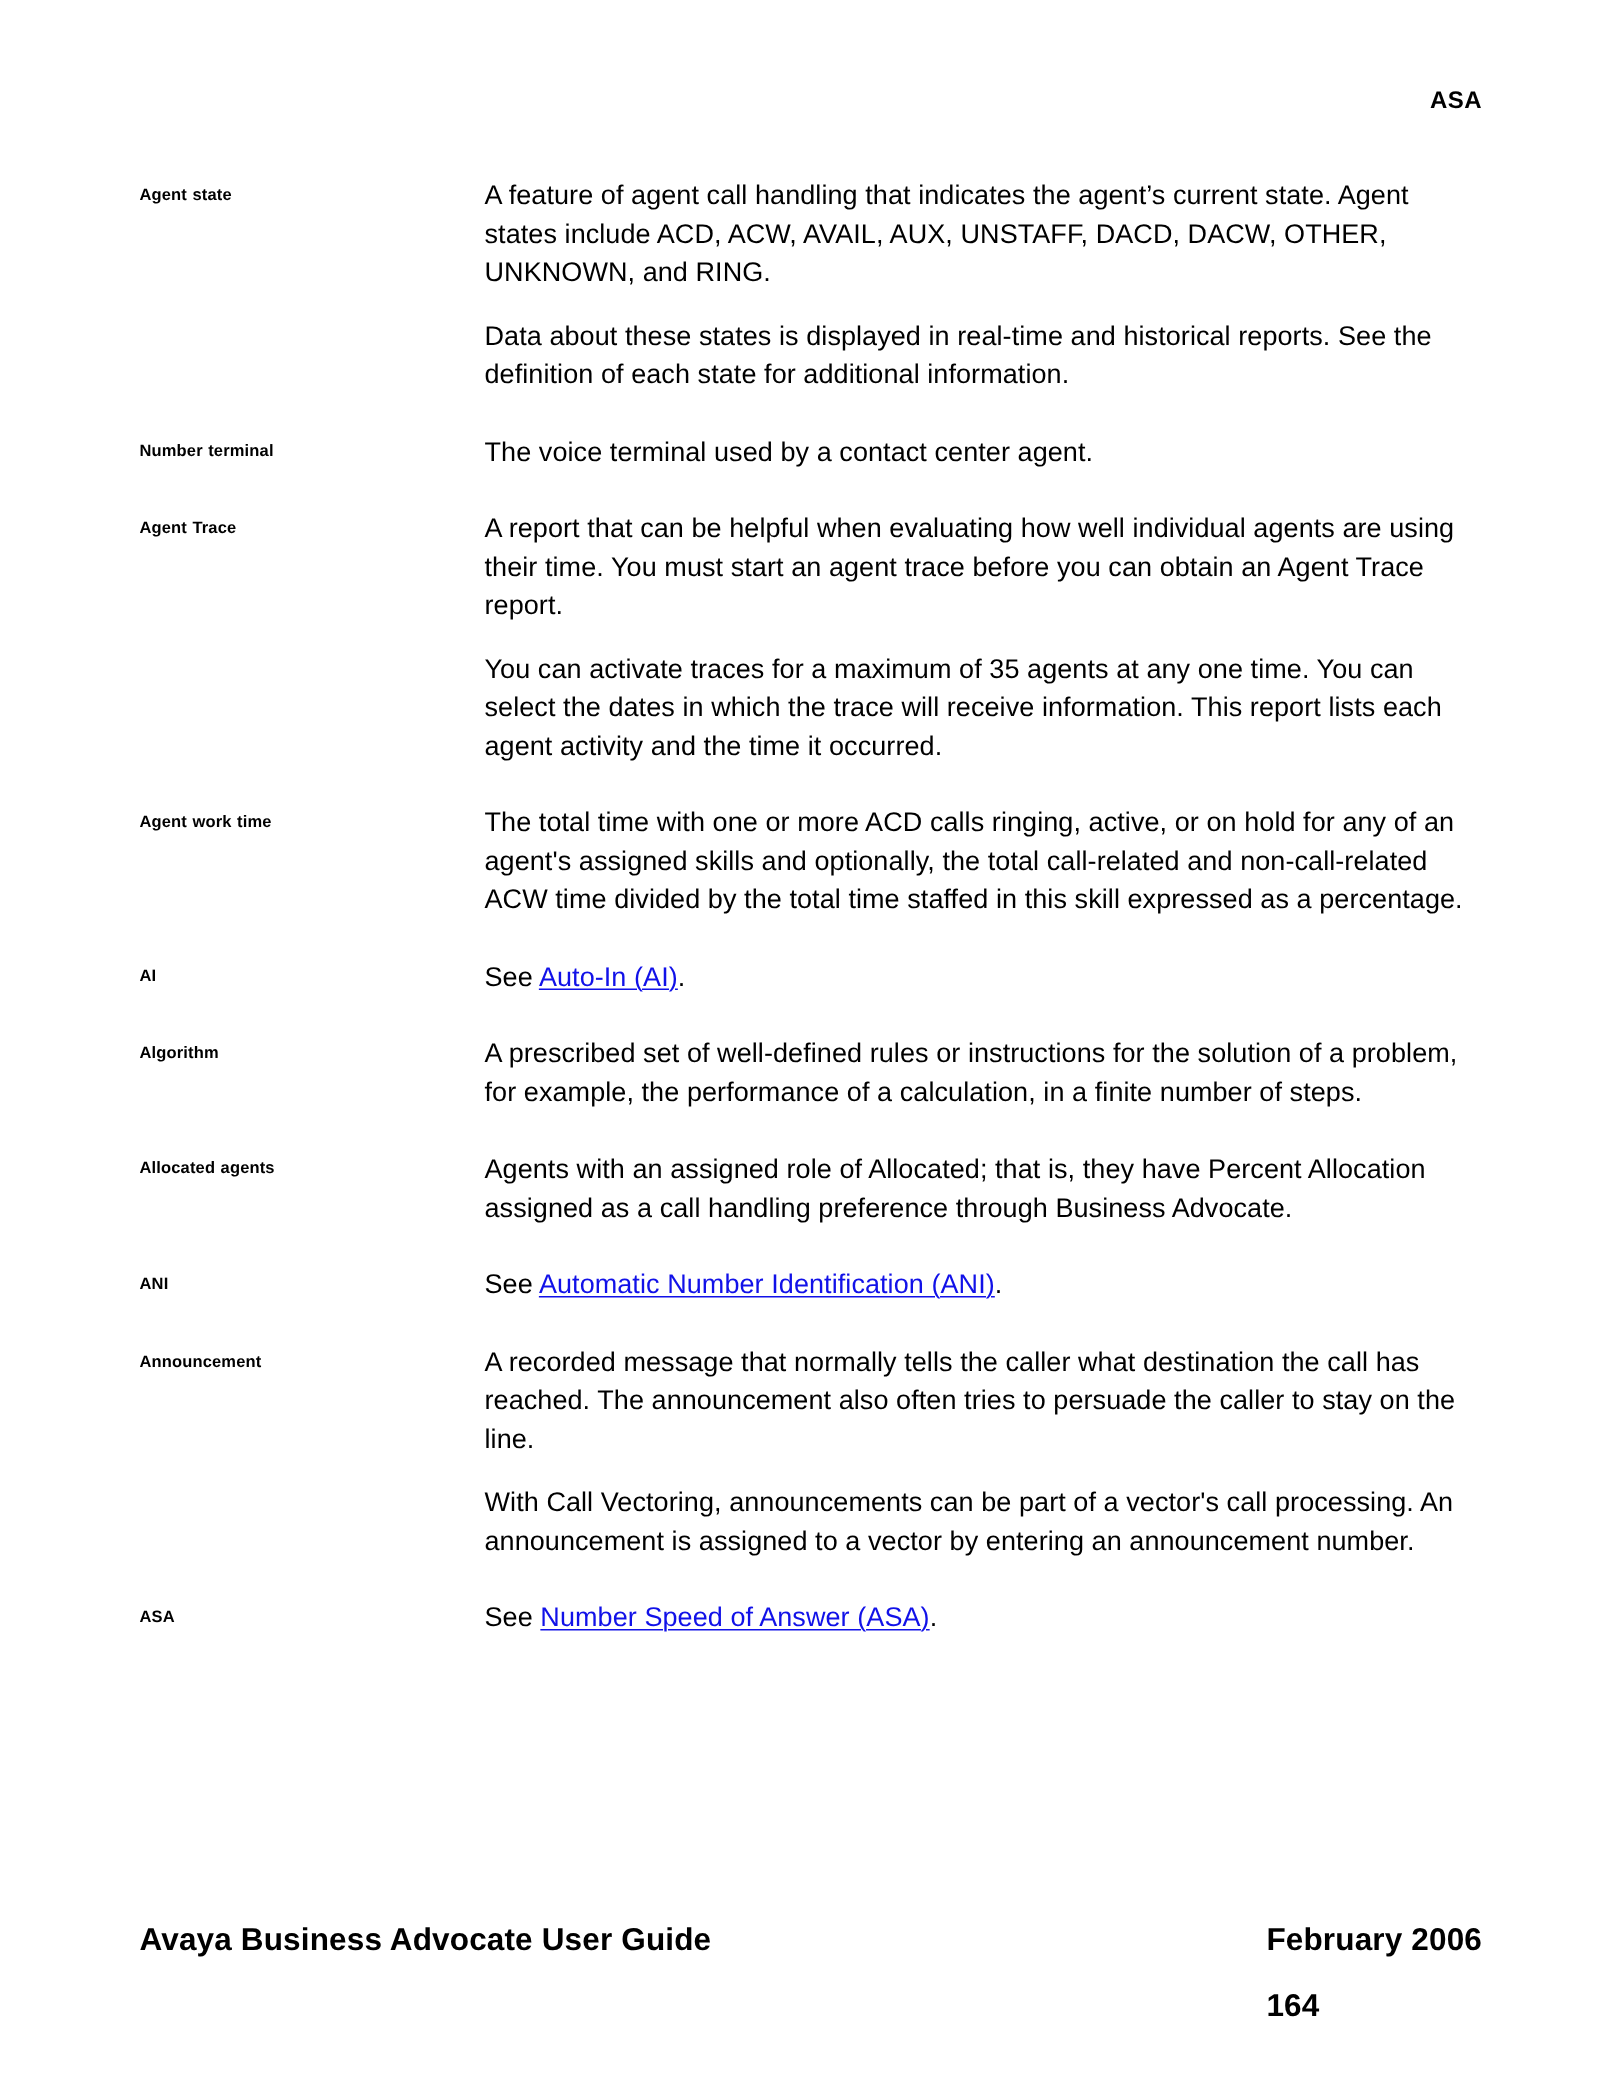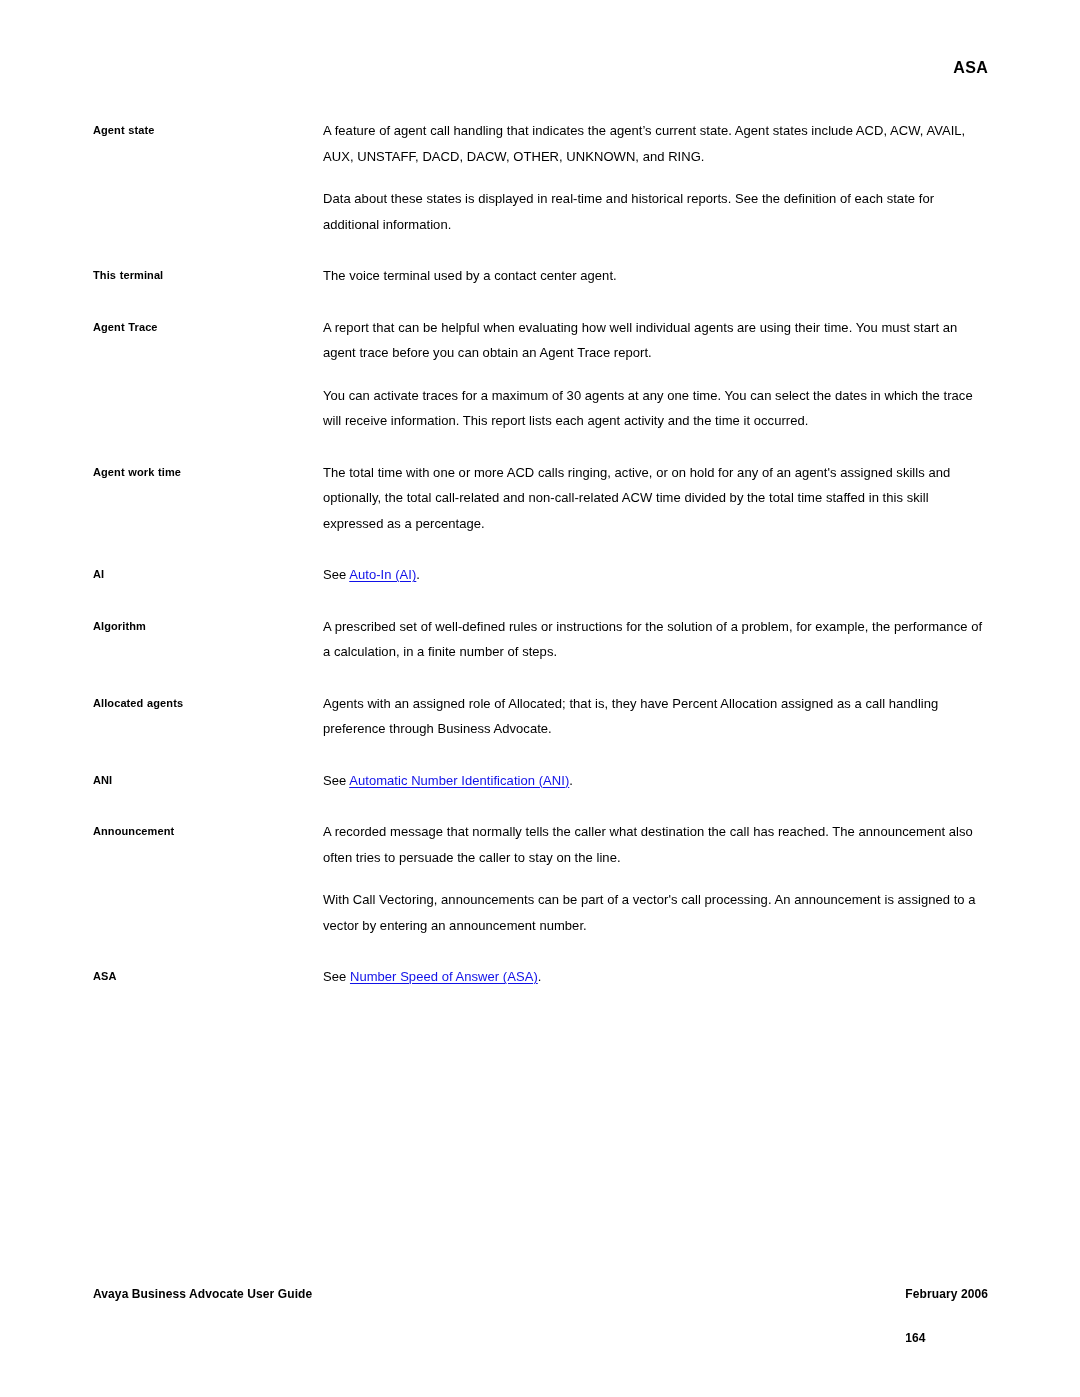--- a/index.html
+++ b/index.html
@@ -61,21 +61,21 @@
     font-size: 11px;
     font-weight: bold;
     line-height: 25.5px;
     color: #000000;
     letter-spacing: 0.1px;
     word-spacing: 0.5px;
   }
 
   .definition {
     flex: 1 1 auto;
-    font-size: 13px;
+    font-size: 18px;
     line-height: 25.5px;
     color: #000000;
     letter-spacing: 0.05px;
   }
 
   .definition p {
     margin: 0 0 17px 0;
   }
   .definition p:last-child {
     margin-bottom: 0;
@@ -89,21 +89,21 @@
     cursor: pointer;
   }
 
   
   .footer {
     position: absolute;
     left: 93px;
     top: 1283px;
     width: 895px;
     height: 24px;
-    font-size: 12px;
+    font-size: 21px;
     font-weight: bold;
     color: #000000;
     line-height: 22px;
   }
   .footer-left {
     position: absolute;
     left: 0;
     top: 0;
     letter-spacing: 0.1px;
   }
@@ -132,31 +132,31 @@
     <div class="entry">
       <div class="term">Agent state</div>
       <div class="definition">
         <p>A feature of agent call handling that indicates the agent’s current state. Agent states include ACD, ACW, AVAIL, AUX, UNSTAFF, DACD, DACW, OTHER, UNKNOWN, and RING.</p>
         <p>Data about these states is displayed in real-time and historical reports. See the definition of each state for additional information.</p>
       </div>
     </div>
 
 
     <div class="entry">
-      <div class="term">This terminal</div>
+      <div class="term">Number terminal</div>
       <div class="definition">
         <p>The voice terminal used by a contact center agent.</p>
       </div>
     </div>
 
     <div class="entry">
       <div class="term">Agent Trace</div>
       <div class="definition">
         <p>A report that can be helpful when evaluating how well individual agents are using their time. You must start an agent trace before you can obtain an Agent Trace report.</p>
-        <p>You can activate traces for a maximum of 30 agents at any one time. You can select the dates in which the trace will receive information. This report lists each agent activity and the time it occurred.</p>
+        <p>You can activate traces for a maximum of 35 agents at any one time. You can select the dates in which the trace will receive information. This report lists each agent activity and the time it occurred.</p>
       </div>
     </div>
 
     <div class="entry">
       <div class="term">Agent work time</div>
       <div class="definition">
         <p>The total time with one or more ACD calls ringing, active, or on hold for any of an agent's assigned skills and optionally, the total call-related and non-call-related ACW time divided by the total time staffed in this skill expressed as a percentage.</p>
       </div>
     </div>
 

